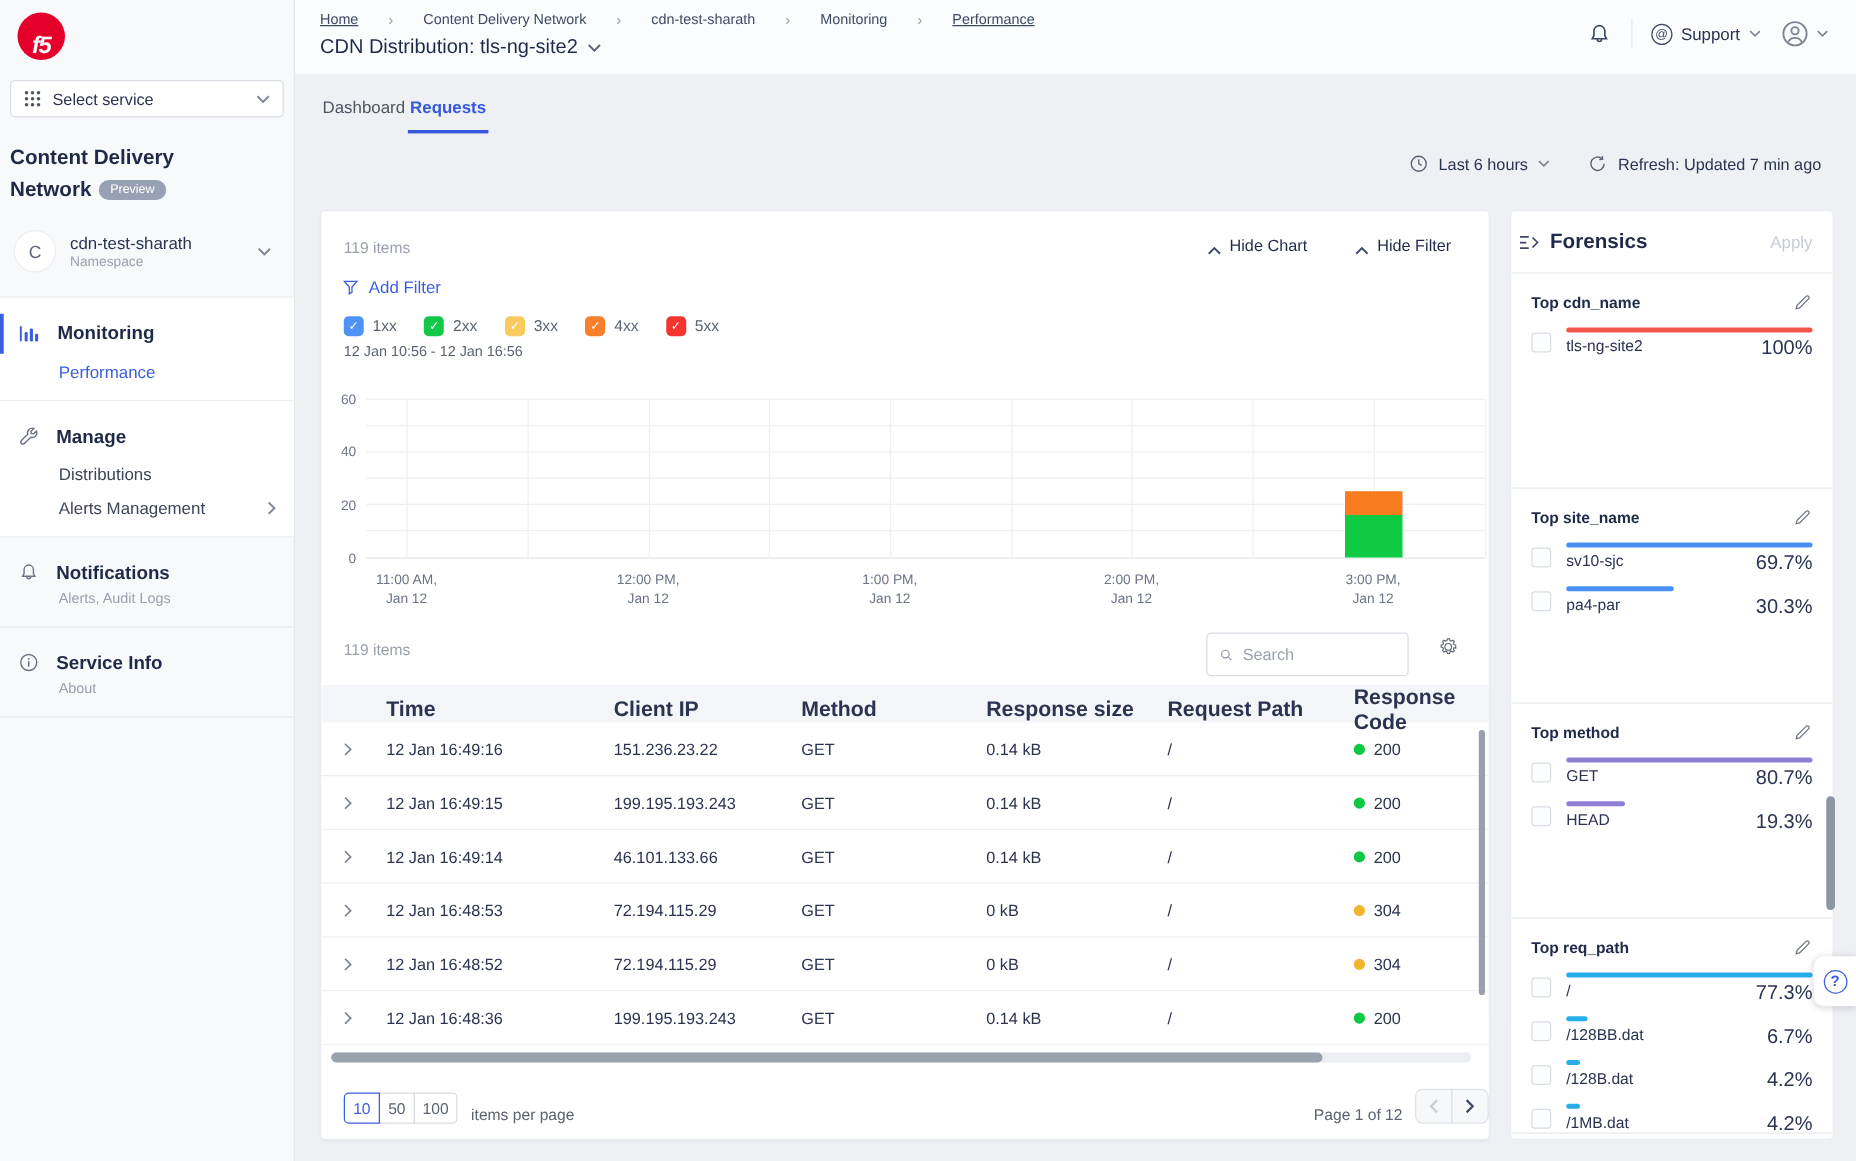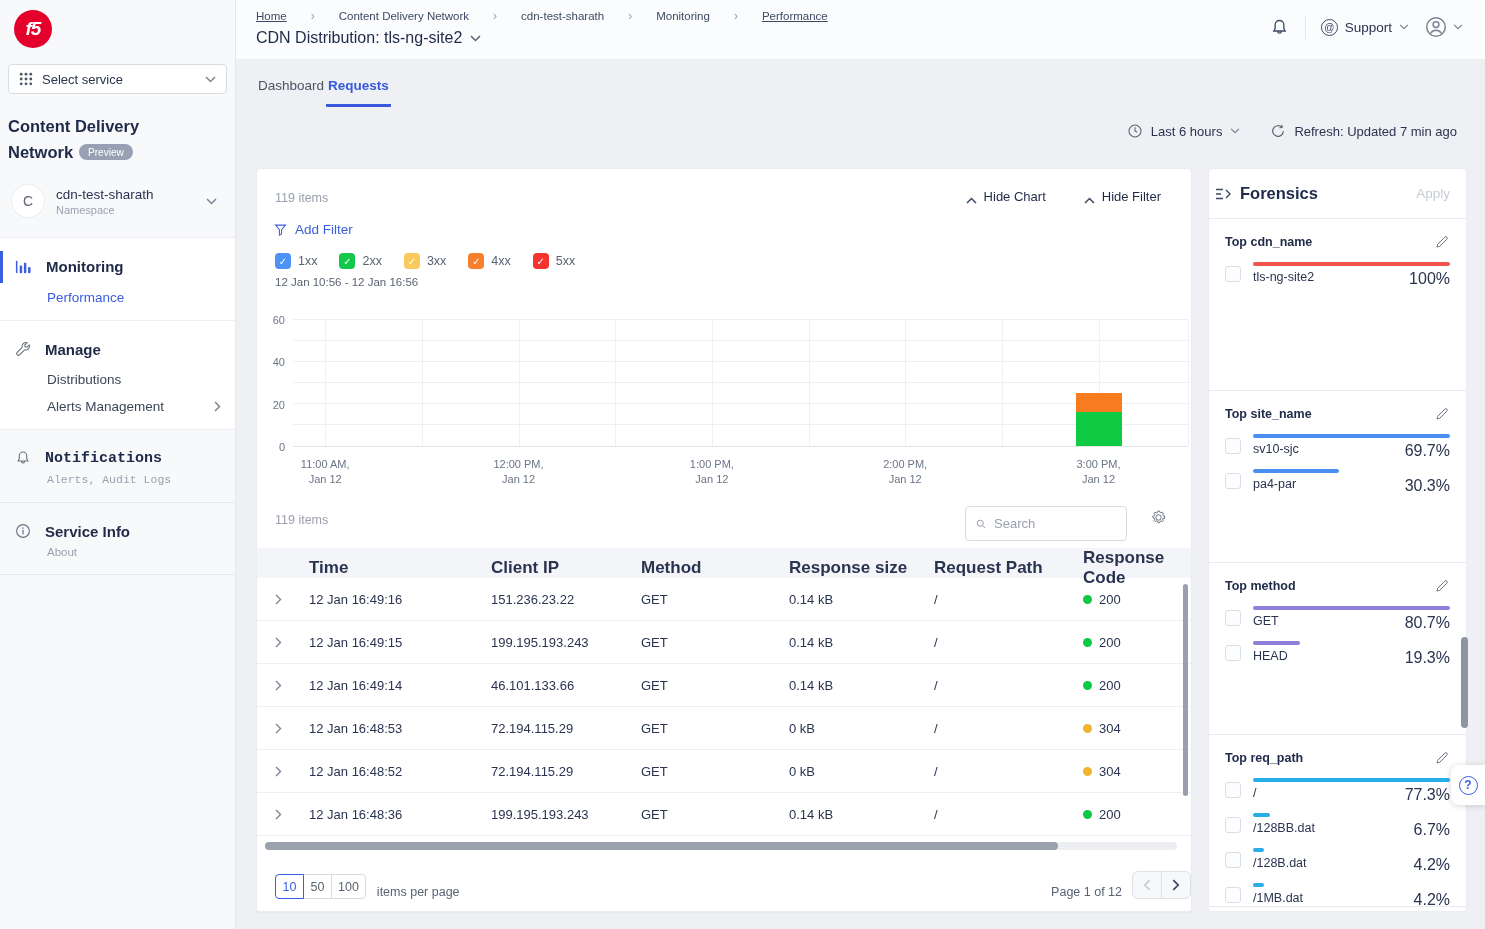--- a/index.html
+++ b/index.html
@@ -2,21 +2,21 @@
 <html><head>
 <meta charset="utf-8">
 <style>
   * { margin:0; padding:0; box-sizing:border-box; }
   html,body { width:1485px; height:929px; overflow:hidden; }
   body { font-family:"Liberation Sans","DejaVu Sans",sans-serif; background:#eef0f4; color:#2a3350; position:relative; }
   svg { display:block; }
 
   
   .sidebar { position:absolute; left:0; top:0; width:236px; height:100%; background:#f8f9fb; border-right:1px solid #e5e8ee; }
-  .logo { margin:10px 0 0 14px; width:38px; height:38px; background:#e4002b; border-radius:50%; color:#fff; font-weight:bold; font-style:italic; font-size:19px; display:flex; align-items:center; justify-content:center; letter-spacing:-1px; }
+  .logo { margin:10px 0 0 14px; width:38px; height:38px; background:#e4002b; border-radius:50%; color:#fff; font-weight:bold; font-style:italic; font-size:19px; display:flex; align-items:flex-end; justify-content:center; letter-spacing:-1px; }
   .select-service { margin:16px 8px 0; height:30px; background:#fff; border:1px solid #d8dce3; border-radius:4px; display:flex; align-items:center; padding:0 10px; gap:9px; font-size:13px; color:#2a3350; cursor:pointer; }
   .select-service .chev { margin-left:auto; }
   .product-title { margin:20px 8px 0; font-size:16.5px; font-weight:bold; color:#1f2a48; line-height:1.55; }
   .badge-preview { background:#98a1b3; color:#fff; font-size:10px; font-weight:normal; padding:2.5px 9px; border-radius:9px; margin-left:6px; vertical-align:2px; }
   .namespace { margin:14px 6px 0; display:flex; align-items:center; gap:12px; padding:6px 12px 6px 6px; border-radius:4px; cursor:pointer; }
   .ns-avatar { width:32px; height:32px; border-radius:50%; background:#fff; box-shadow:0 0 0 1px #eceef2; color:#5a6372; font-size:14px; display:flex; align-items:center; justify-content:center; }
   .ns-name { font-size:13.5px; color:#2a3350; }
   .ns-label { font-size:11px; color:#9aa1ad; margin-top:2px; }
   .namespace .chev { margin-left:auto; }
   .nav-block { margin-top:14px; background:#fff; border-top:1px solid #eceef2; border-bottom:1px solid #eceef2; padding:14px 0 12px; }
@@ -193,21 +193,21 @@
         <span>Distributions</span>
       </div>
     <div class="nav-item">
       <span>Alerts Management</span>
       <svg class="chev" width="7" height="11" viewBox="0 0 7 11">
           <path d="M1 1l4.5 4.5L1 10" stroke="#7d8493" stroke-width="1.5" fill="none"></path>
         </svg>
     </div>
   </div>
 
-  <div class="nav-block plain" style="border-bottom:1px solid #e8eaee;padding-bottom:16px;font-family:Liberation Mono, monospace;">
+  <div class="nav-block plain" style="border-bottom:1px solid #e8eaee;padding-bottom:16px;">
     <div class="nav-head">
       <svg width="18" height="18" viewBox="0 0 24 24">
           <path d="M12 4a5 5 0 0 0-5 5v4.2L5.5 16h13L17 13.2V9a5 5 0 0 0-5-5z M10 16.5a2 2 0 0 0 4 0" fill="none" stroke="#6b7280" stroke-width="1.5"></path>
         </svg>
       <span>Notifications</span>
     </div>
     <div class="nav-caption">Alerts, Audit Logs</div>
   </div>
 
   <div class="nav-block plain" style="border-bottom:1px solid #e8eaee;padding-bottom:16px;">

